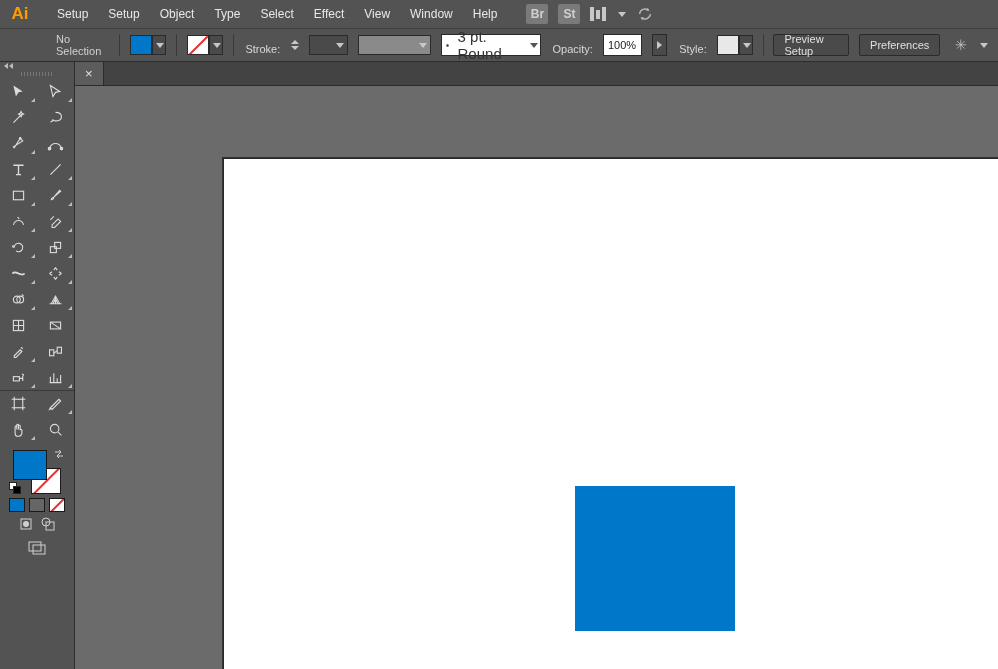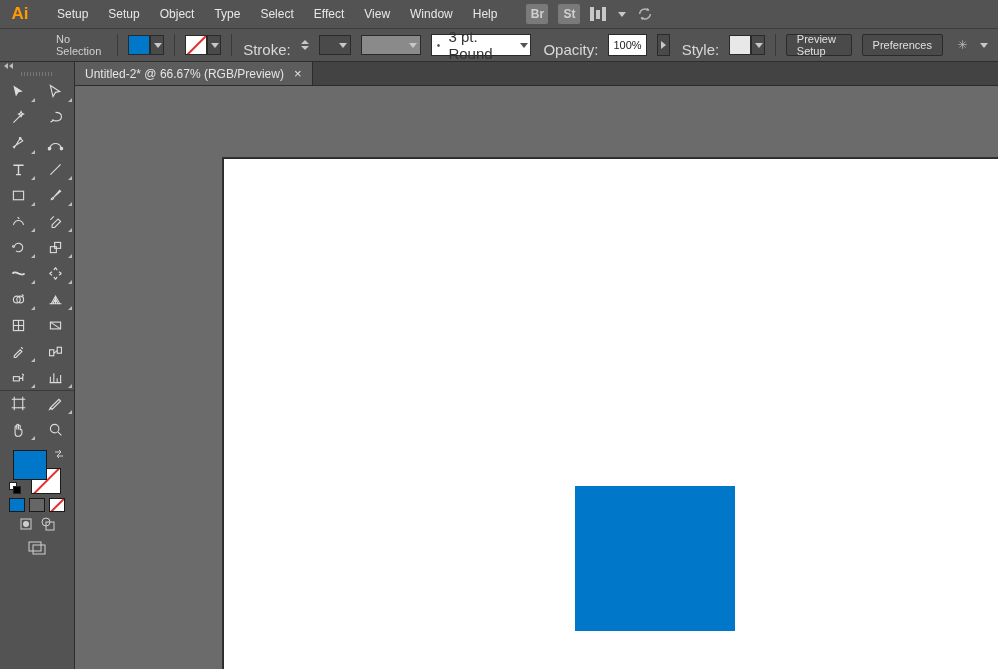--- a/index.html
+++ b/index.html
@@ -21,21 +21,21 @@
   
   .controlbar { height: 34px; background: #535353; border-top: 1px solid #3d3d3d; border-bottom: 1px solid #2d2d2d; display: flex; align-items: center; padding: 0 10px; gap: 10px; }
   .no-sel { color: #d0d0d0; font-size: 11px; padding: 0 6px 0 2px; margin-left: 44px; }
   .swatch-dd { display: flex; align-items: center; }
   .swatch { width: 22px; height: 20px; border: 1px solid #2a2a2a; }
   .swatch.blue { background: #0077c8; }
   .swatch.none { background: #fff; position: relative; overflow: hidden; }
   .swatch.none::after { content: ""; position: absolute; left: -4px; top: 50%; width: 140%; height: 2px; background: #e03030; transform: rotate(-45deg); }
   .swatch.light { background: #e8e8e8; }
   .dd-btn { width: 14px; height: 20px; background: #4a4a4a; border: 1px solid #2a2a2a; display: flex; align-items: center; justify-content: center; }
-  .ctl-label { color: #d8d8d8; font-size: 15px; margin-left: 2px; margin-top: 8px; }
+  .ctl-label { color: #d8d8d8; font-size: 11px; margin-left: 2px; margin-top: 8px; }
   .stepper { width: 12px; height: 20px; display: flex; flex-direction: column; justify-content: center; align-items: center; gap: 2px; }
   .stepper .up,.stepper .down { width: 0; height: 0; border-left: 4px solid transparent; border-right: 4px solid transparent; }
   .stepper .up { border-bottom: 4px solid #c8c8c8; }
   .stepper .down { border-top: 4px solid #c8c8c8; }
   .stroke-weight { width: 50px; height: 20px; background: #4a4a4a; border: 1px solid #2a2a2a; display: flex; align-items: center; justify-content: flex-end; padding-right: 3px; }
   .stroke-profile { width: 94px; height: 20px; background: #8a8a8a; border: 1px solid #2a2a2a; display: flex; align-items: center; justify-content: flex-end; padding-right: 3px; }
   .brush-field { display: flex; align-items: center; height: 22px; background: #fff; border: 1px solid #2a2a2a; }
   .brush-preview { width: 12px; height: 20px; display: flex; align-items: center; justify-content: center; color: #555; font-size: 10px; }
   .brush-text { width: 72px; padding: 0 4px; color: #333; font-size: 15px; }
   .opacity-field { width: 48px; height: 22px; background: #fff; border: 1px solid #2a2a2a; color: #222; font-size: 11px; display: flex; align-items: center; padding: 0 4px; }
@@ -429,21 +429,20 @@
       <div><svg viewBox="0 0 20 16">
             <rect x="2" y="2" width="12" height="9"></rect>
             <rect x="6" y="5" width="12" height="9"></rect>
           </svg></div>
     </div>
   </div>
 
   <div class="docarea">
     <div class="tabstrip">
       <div class="doctab">
-        <span>Untitled-2* @ 66.67% (RGB/Preview)</span>
         <span class="x">×</span>
       </div>
     </div>
     <div class="canvas-wrap">
       <div class="artboard"></div>
       <div class="blue-rect"></div>
     </div>
   </div>
 </div>
 

